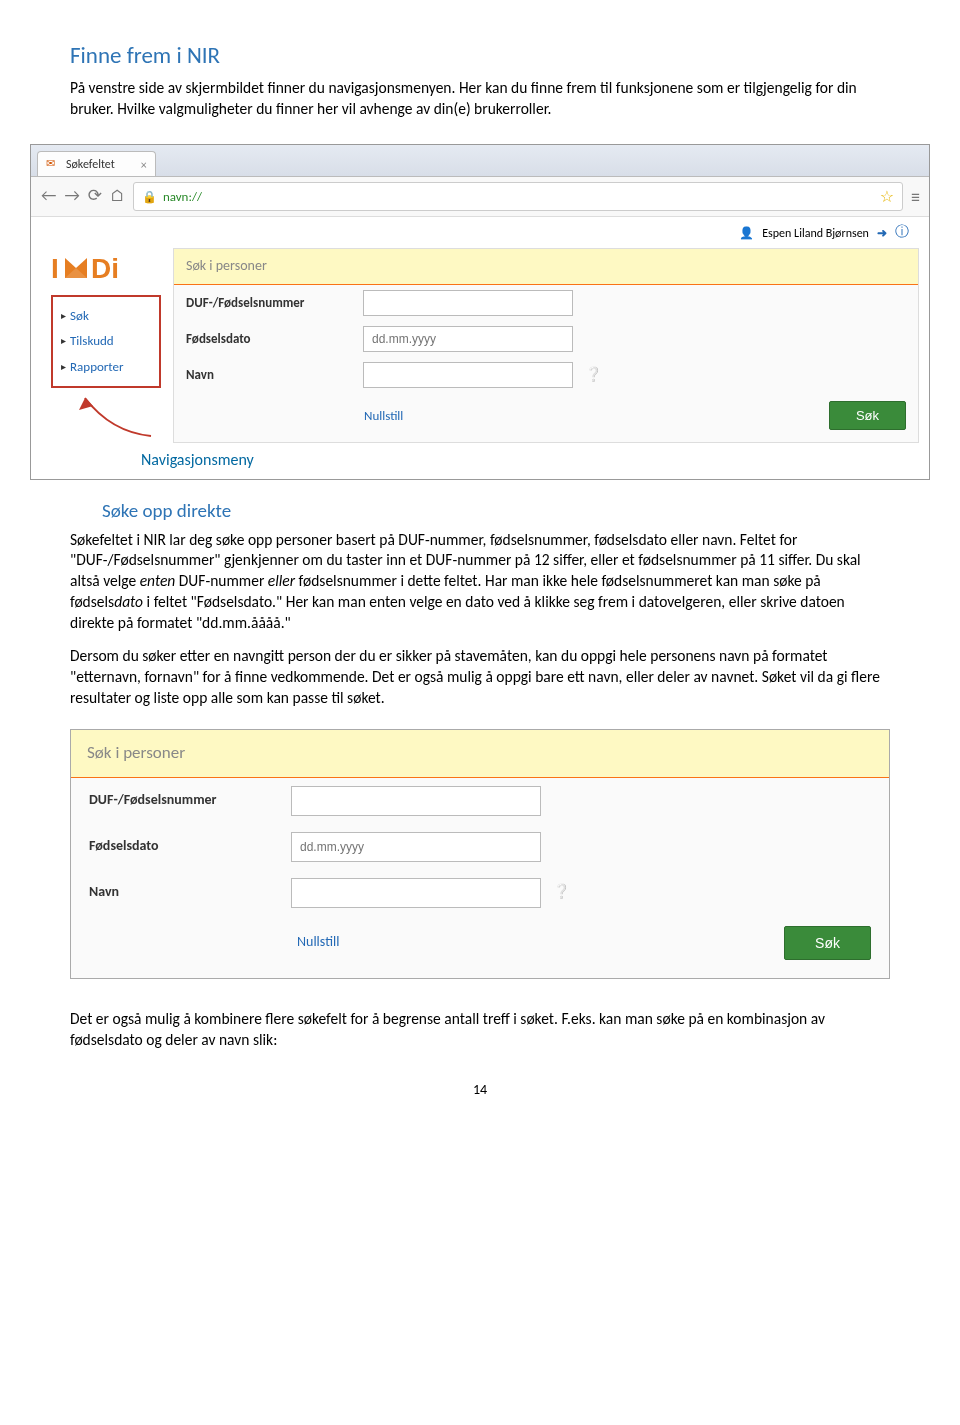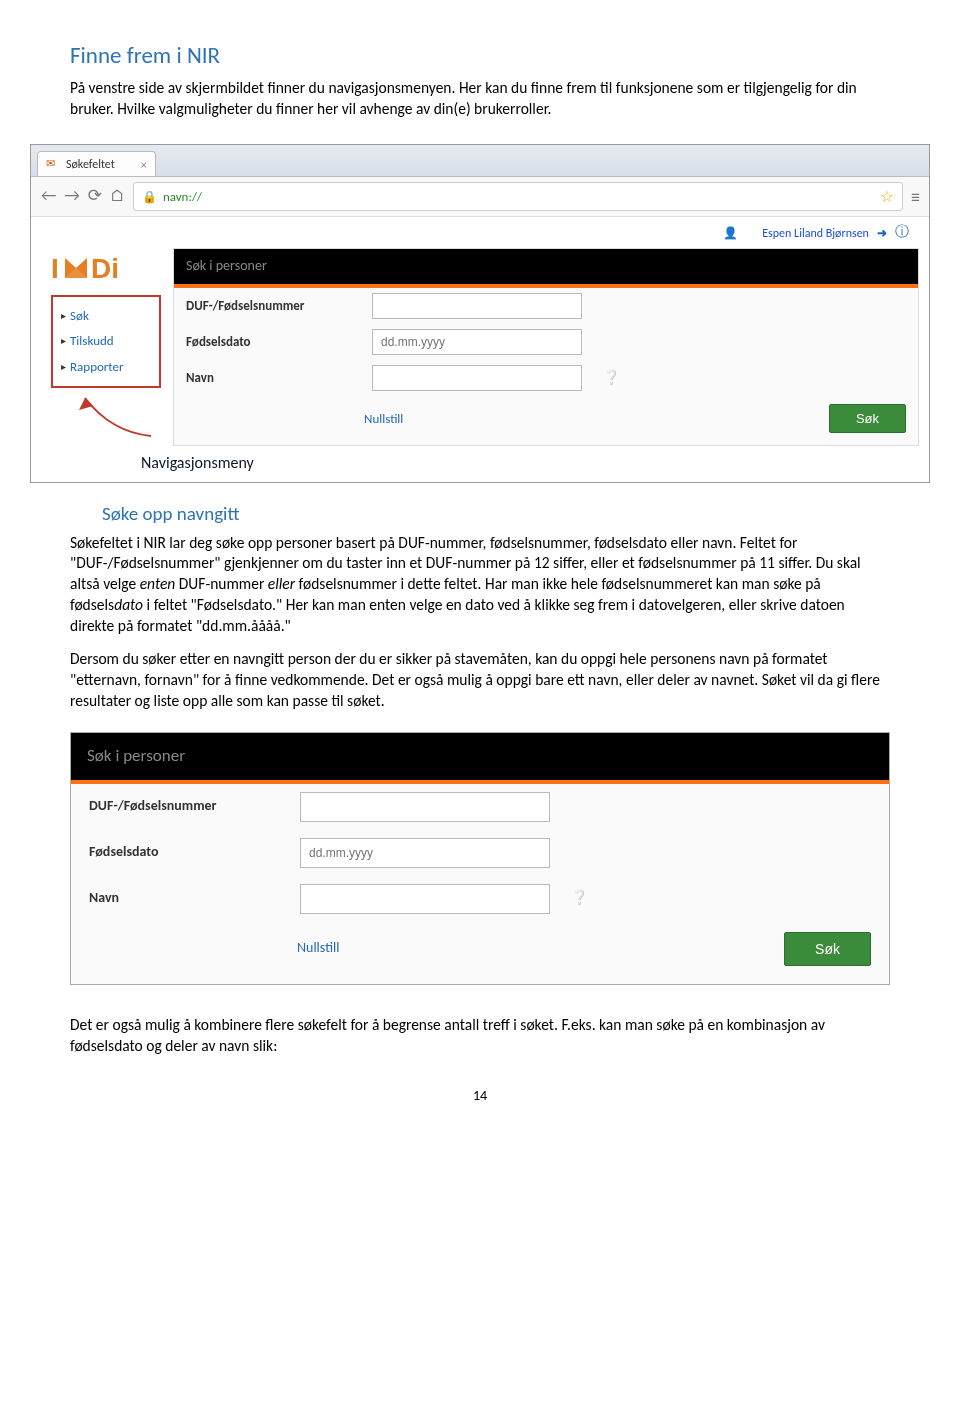--- a/index.html
+++ b/index.html
@@ -92,21 +92,21 @@
 
   .app-header {
     display: flex;
     justify-content: flex-end;
     align-items: center;
     gap: 8px;
     padding: 6px 20px;
     font-size: 12px;
   }
   .user-icon { color: #2369b5; }
-  .user-name { color: #1d4ed8; margin-left: 16px; }
+  .user-name { color: #000000; }
   .logout-arrow { color: #2369b5; font-weight: bold; }
   .help-circle { color: #2369b5; font-size: 14px; }
 
   .app-body {
     display: flex;
     padding: 0 10px 10px 10px;
     gap: 12px;
   }
   .app-logo {
     width: 120px;
@@ -131,28 +131,28 @@
 
   .app-main { flex: 1; }
   .search-panel {
     border: 1px solid #ddd;
     background: #fafafa;
   }
   .search-panel-header {
     padding: 8px 12px;
     color: #888;
     font-size: 14px;
-    border-bottom: 4px solid #f97316;
-    background: #000000;
+    border-bottom: 1px solid #f97316;
+    background: #fef9c3;
   }
   .form-row {
     display: flex;
     align-items: center;
     padding: 5px 12px;
-    gap: 21px;
+    gap: 12px;
   }
   .form-label {
     width: 165px;
     font-weight: bold;
     font-size: 13px;
     color: #333;
   }
   .form-input {
     border: 1px solid #bbb;
     background: #fff;
@@ -183,21 +183,21 @@
     font-size: 13px;
     cursor: pointer;
     border-radius: 2px;
   }
 
   .nav-arrow-svg {
     display: block;
     margin-left: 20px;
   }
   .nav-caption {
-    color: #0f172a;
+    color: #0369a1;
     font-size: 16px;
     padding: 0 0 8px 110px;
     margin-top: -4px;
   }
 
   
   .shot2 {
     border: 1px solid #aaa;
     margin: 20px 0 30px 0;
     background: #fafafa;
@@ -301,21 +301,21 @@
         <div class="form-actions">
           <span class="link-btn">Nullstill</span>
           <button class="primary-btn">Søk</button>
         </div>
       </div>
     </div>
   </div>
   <div class="nav-caption">Navigasjonsmeny</div>
 </div>
 
-<h3 class="sub-heading">Søke opp navngitt</h3>
+<h3 class="sub-heading">Søke opp direkte</h3>
 <p><span>Søkefeltet i NIR lar deg søke opp personer basert på DUF-nummer, fødselsnummer, fødselsdato eller navn. Feltet for "DUF-/Fødselsnummer" gjenkjenner om du taster inn et DUF-nummer på 12 siffer, eller et fødselsnummer på 11 siffer. Du skal altså velge </span><em>enten</em><span> DUF-nummer </span><em>eller</em><span> fødselsnummer i dette feltet. Har man ikke hele fødselsnummeret kan man søke på fødsels</span><em>dato</em><span> i feltet "Fødselsdato." Her kan man enten velge en dato ved å klikke seg frem i datovelgeren, eller skrive datoen direkte på formatet "dd.mm.åååå."</span></p>
 <p>Dersom du søker etter en navngitt person der du er sikker på stavemåten, kan du oppgi hele personens navn på formatet "etternavn, fornavn" for å finne vedkommende. Det er også mulig å oppgi bare ett navn, eller deler av navnet. Søket vil da gi flere resultater og liste opp alle som kan passe til søket.</p>
 
 <div class="search-panel shot2">
   <div class="search-panel-header">Søk i personer</div>
   <div class="form-row">
     <div class="form-label">DUF-/Fødselsnummer</div>
     <input class="form-input" style="">
   </div>
   <div class="form-row">

